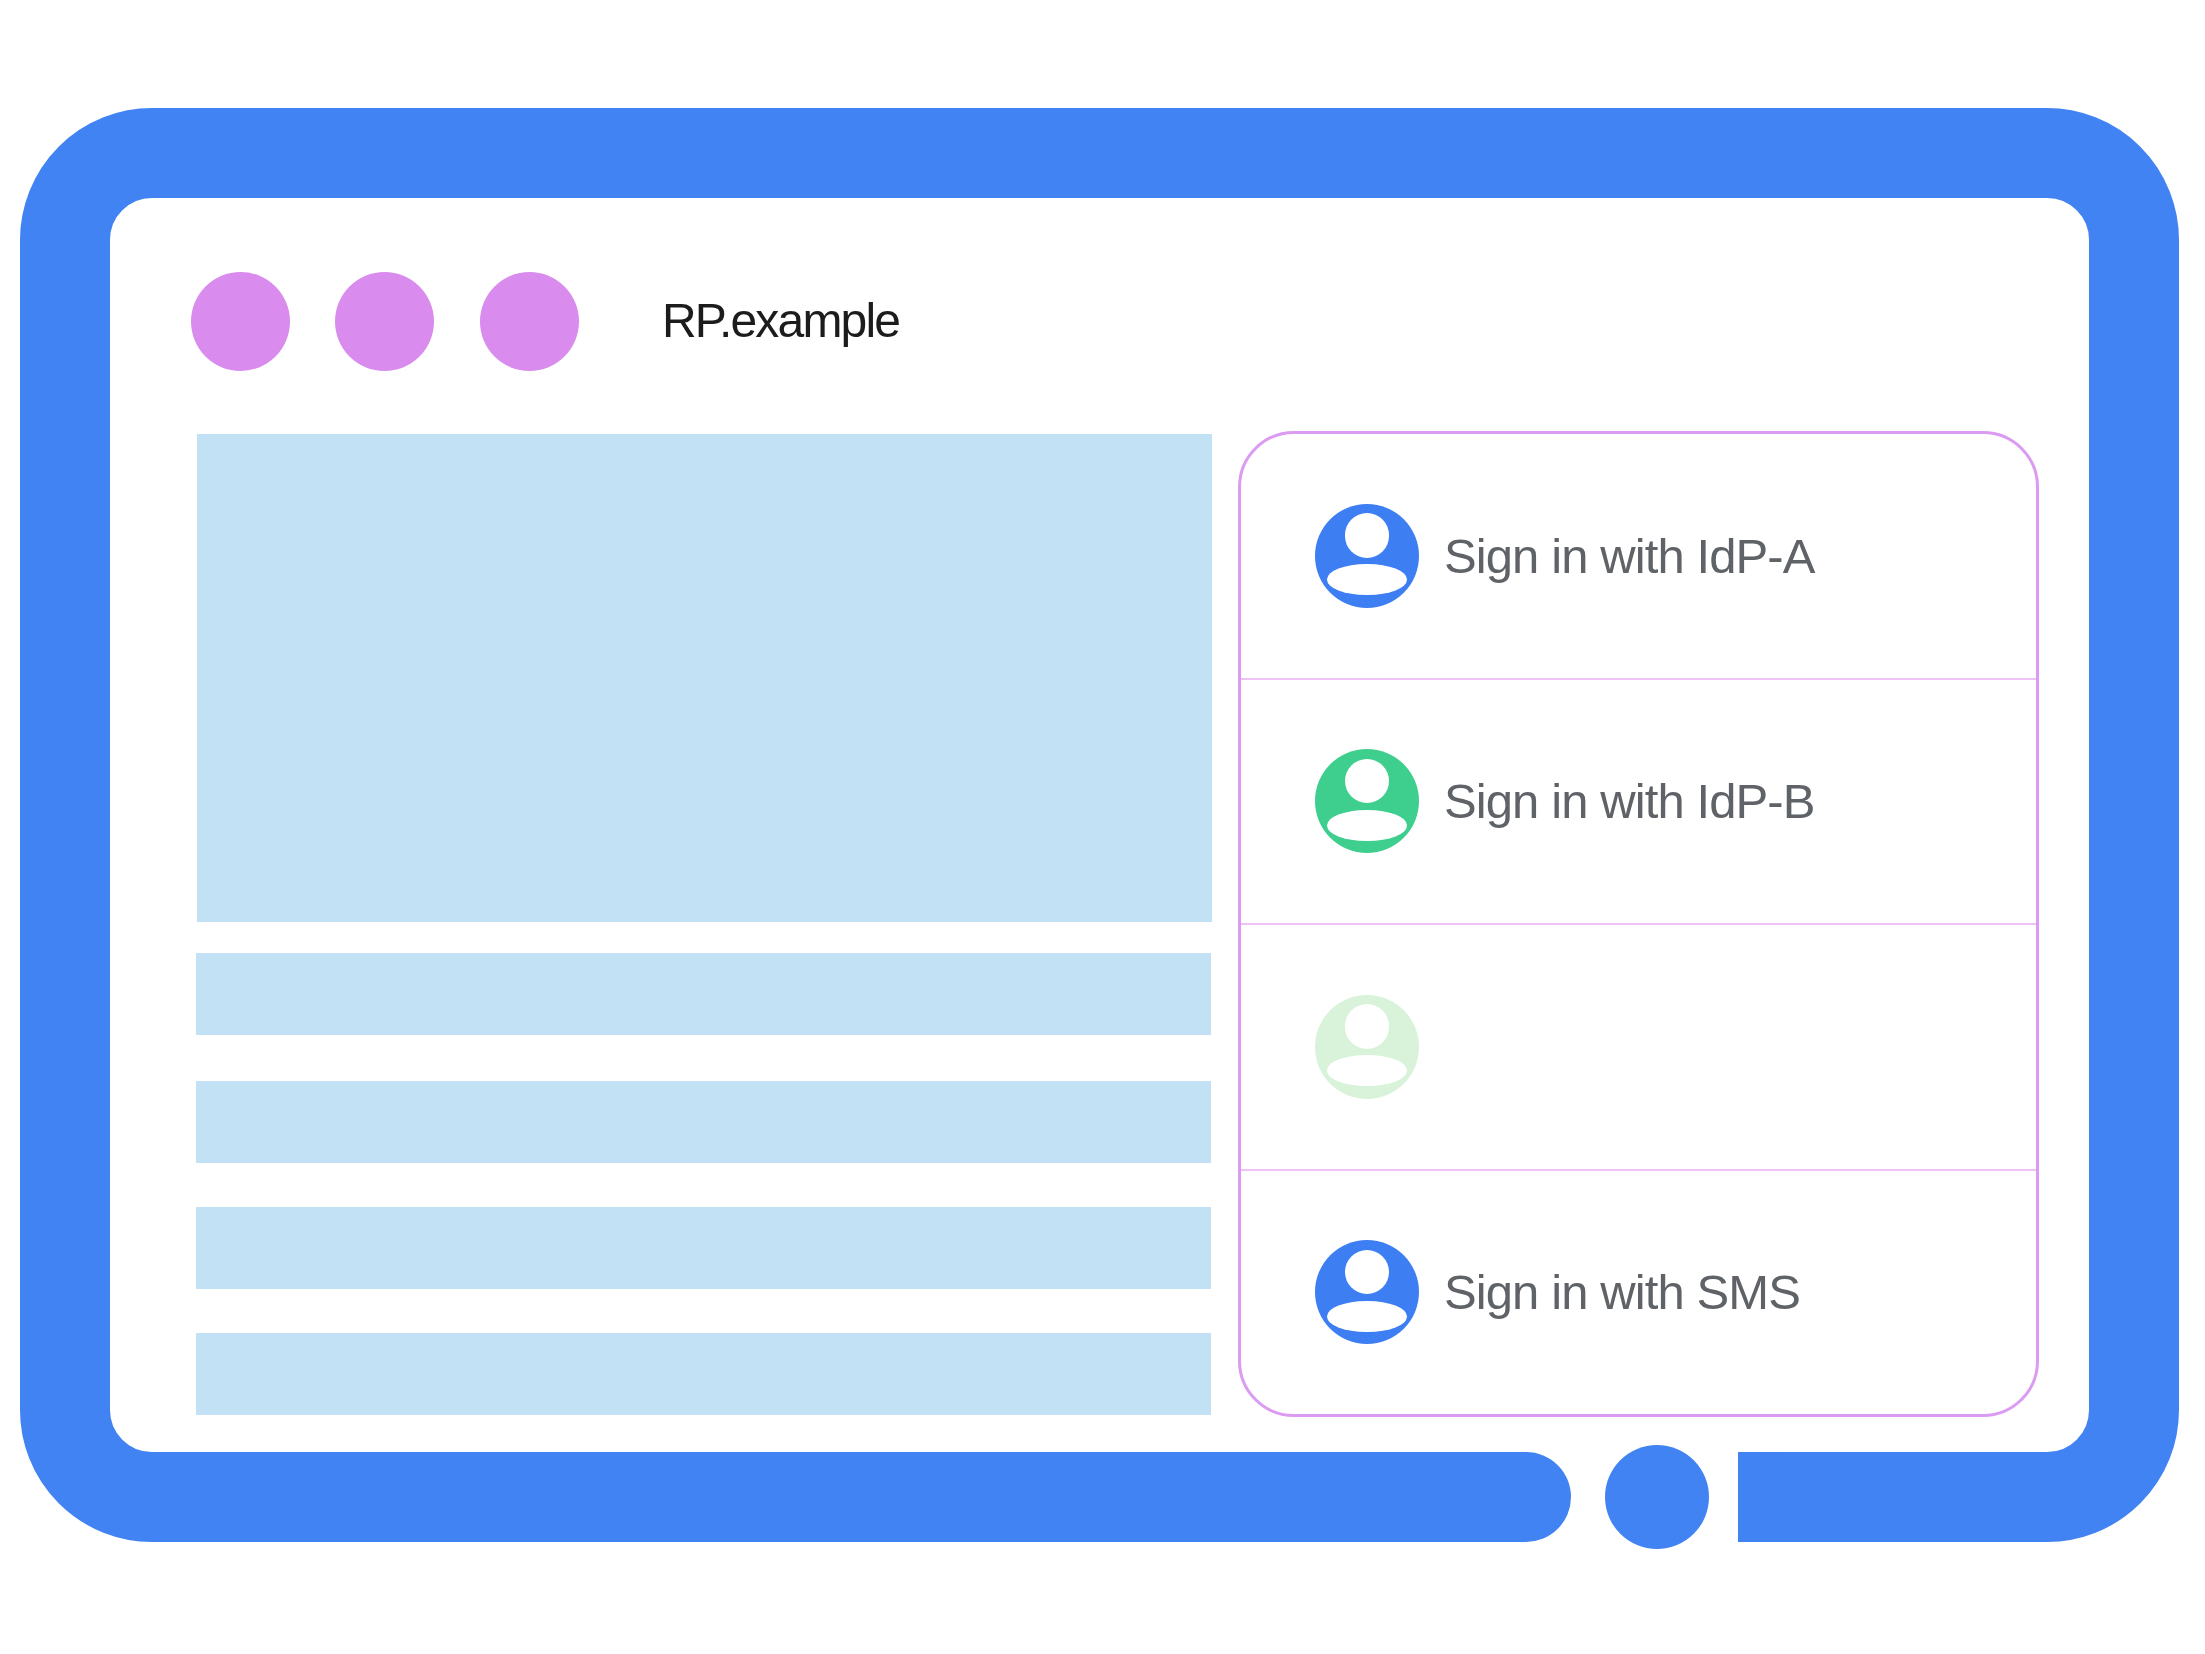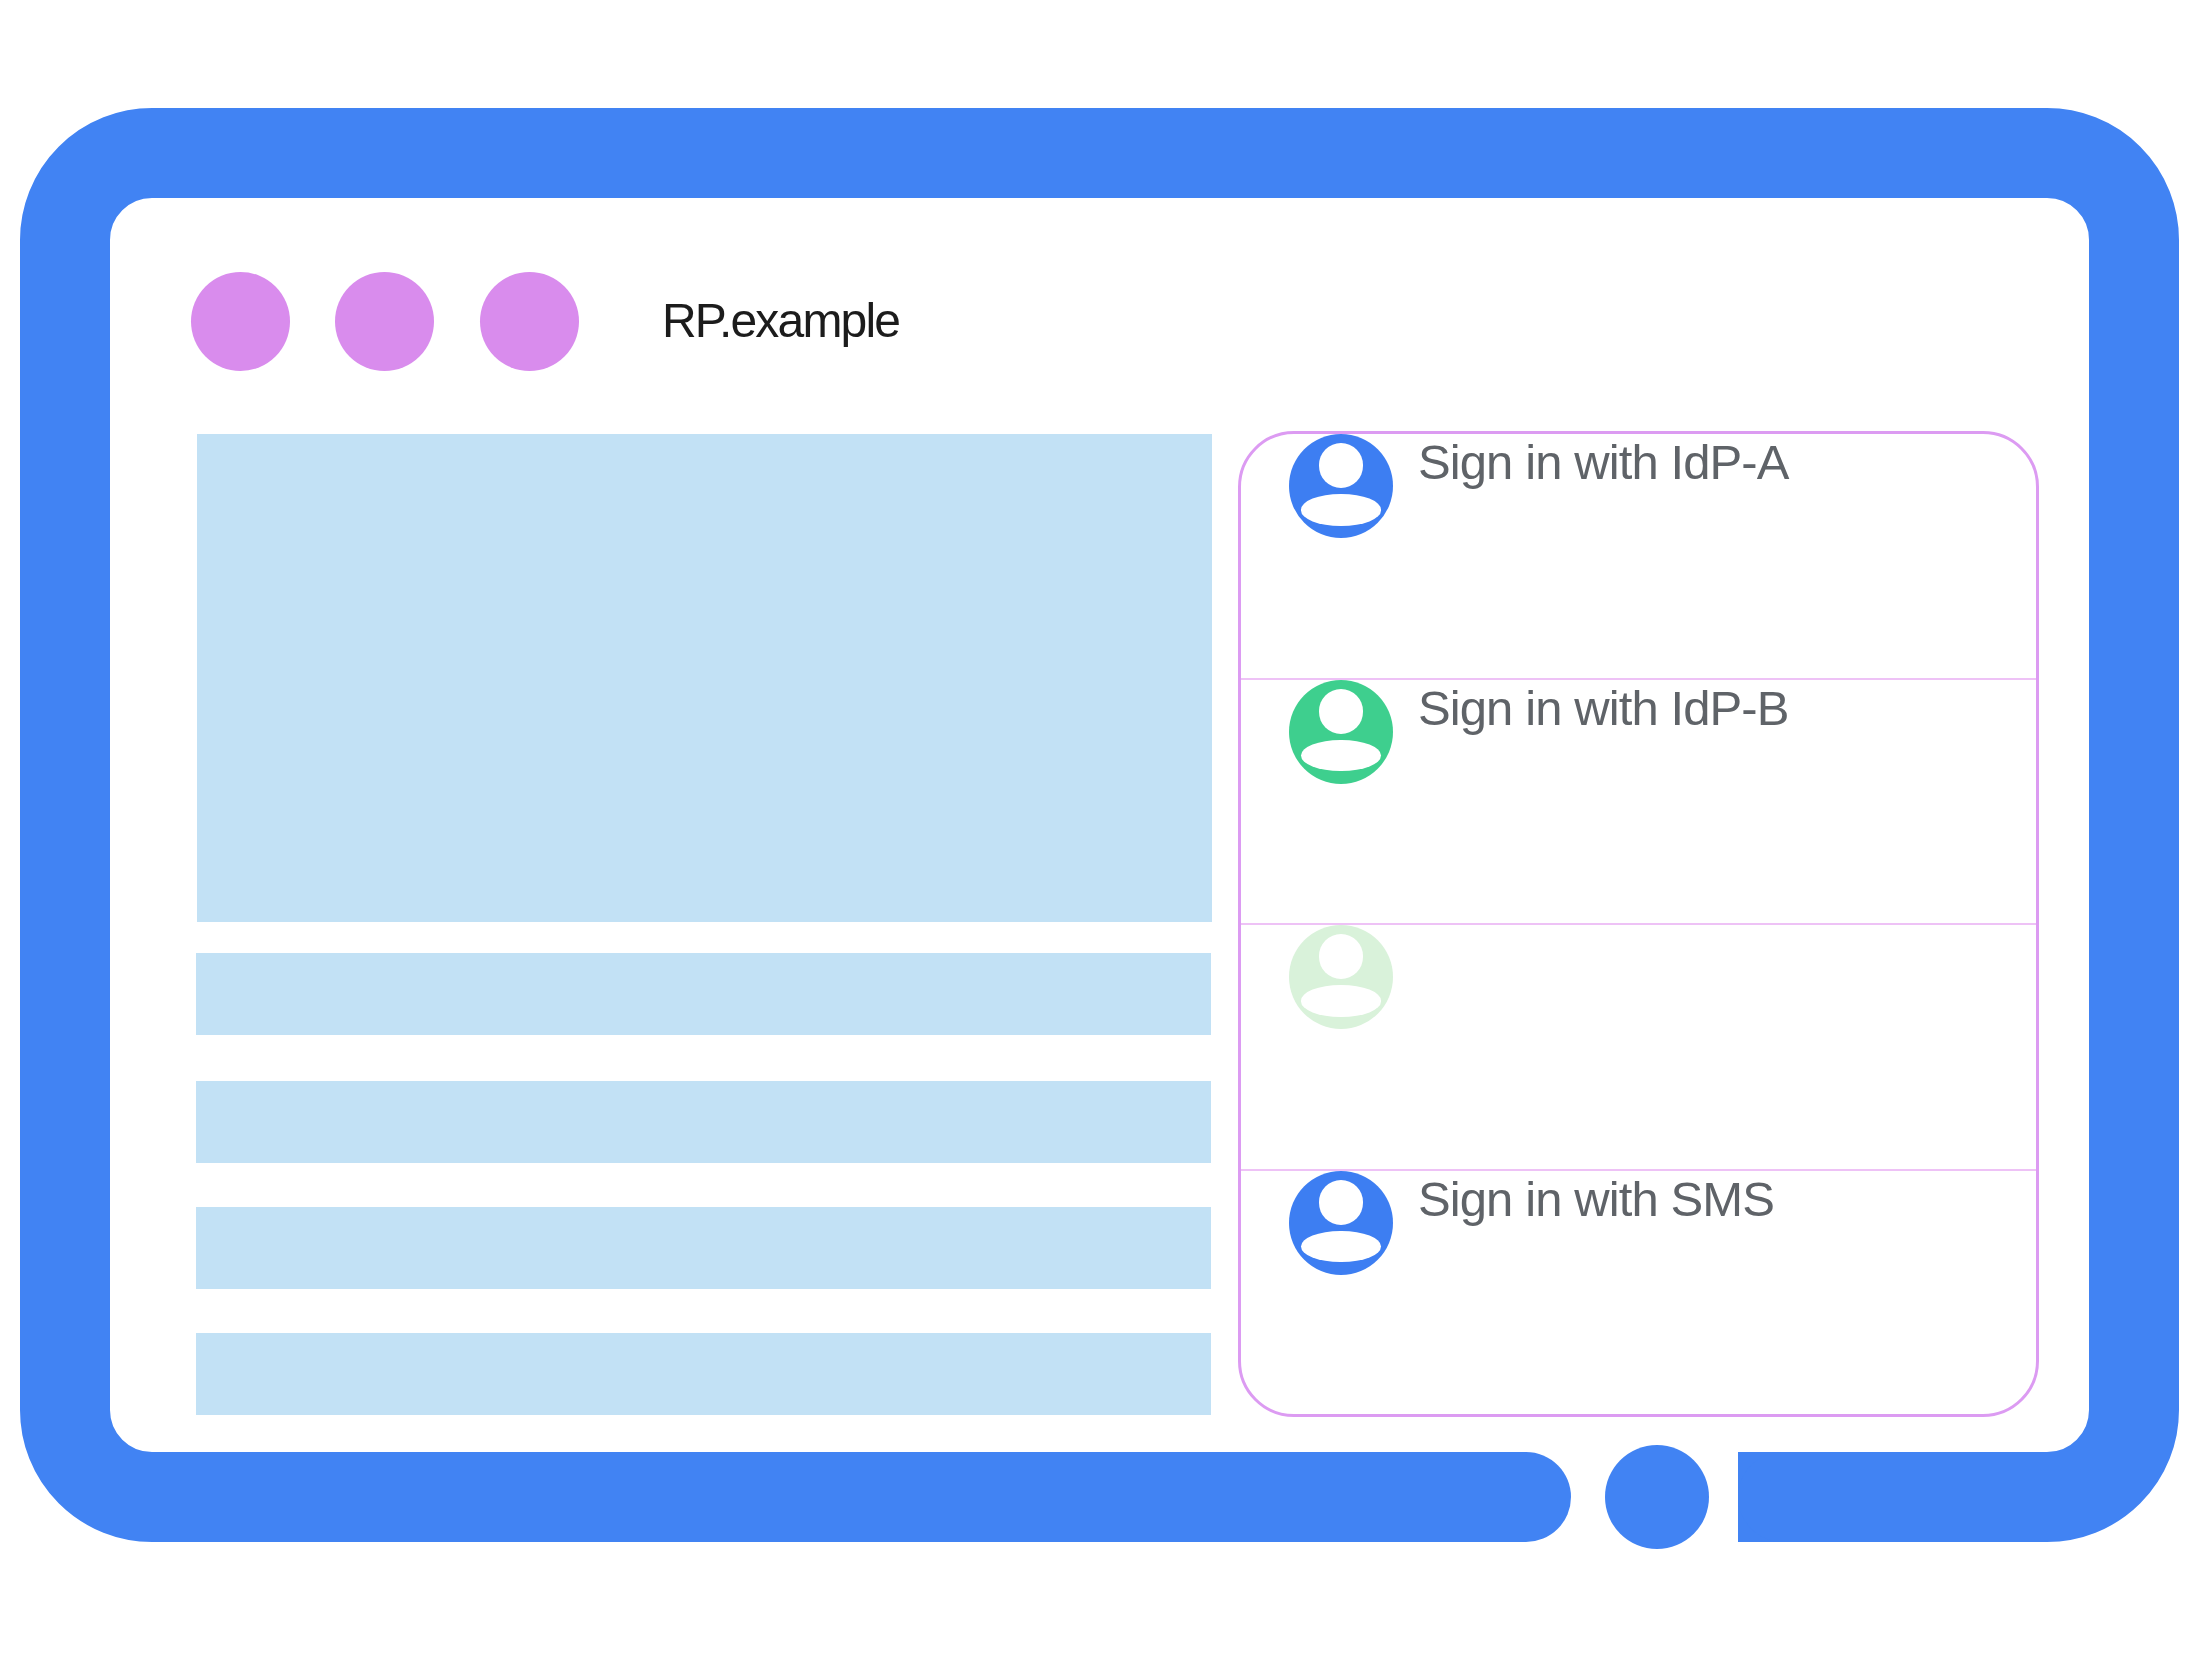--- a/index.html
+++ b/index.html
@@ -49,22 +49,22 @@
     box-sizing:border-box;
     background:#ffffff;
     border:3.5px solid var(--color-panel_border,#dc9bf2);
     border-radius:56px;
     display:flex;flex-direction:column;
     overflow:hidden;
     z-index:1;
   }
   .signin-row{
     flex:1 1 0;
-    display:flex;
-    padding-left:48px;
+    display:flex;align-items:center;
+    padding-left:74px;
     box-sizing:border-box;
   }
   .signin-row:not(:last-child){
     border-bottom:2.6px solid var(--color-panel_divider,#eec2f6);
   }
   .avatar{
     position:relative;width:104px;height:104px;border-radius:50%;
     flex:0 0 auto;overflow:hidden;
   }
   .avatar .head{

